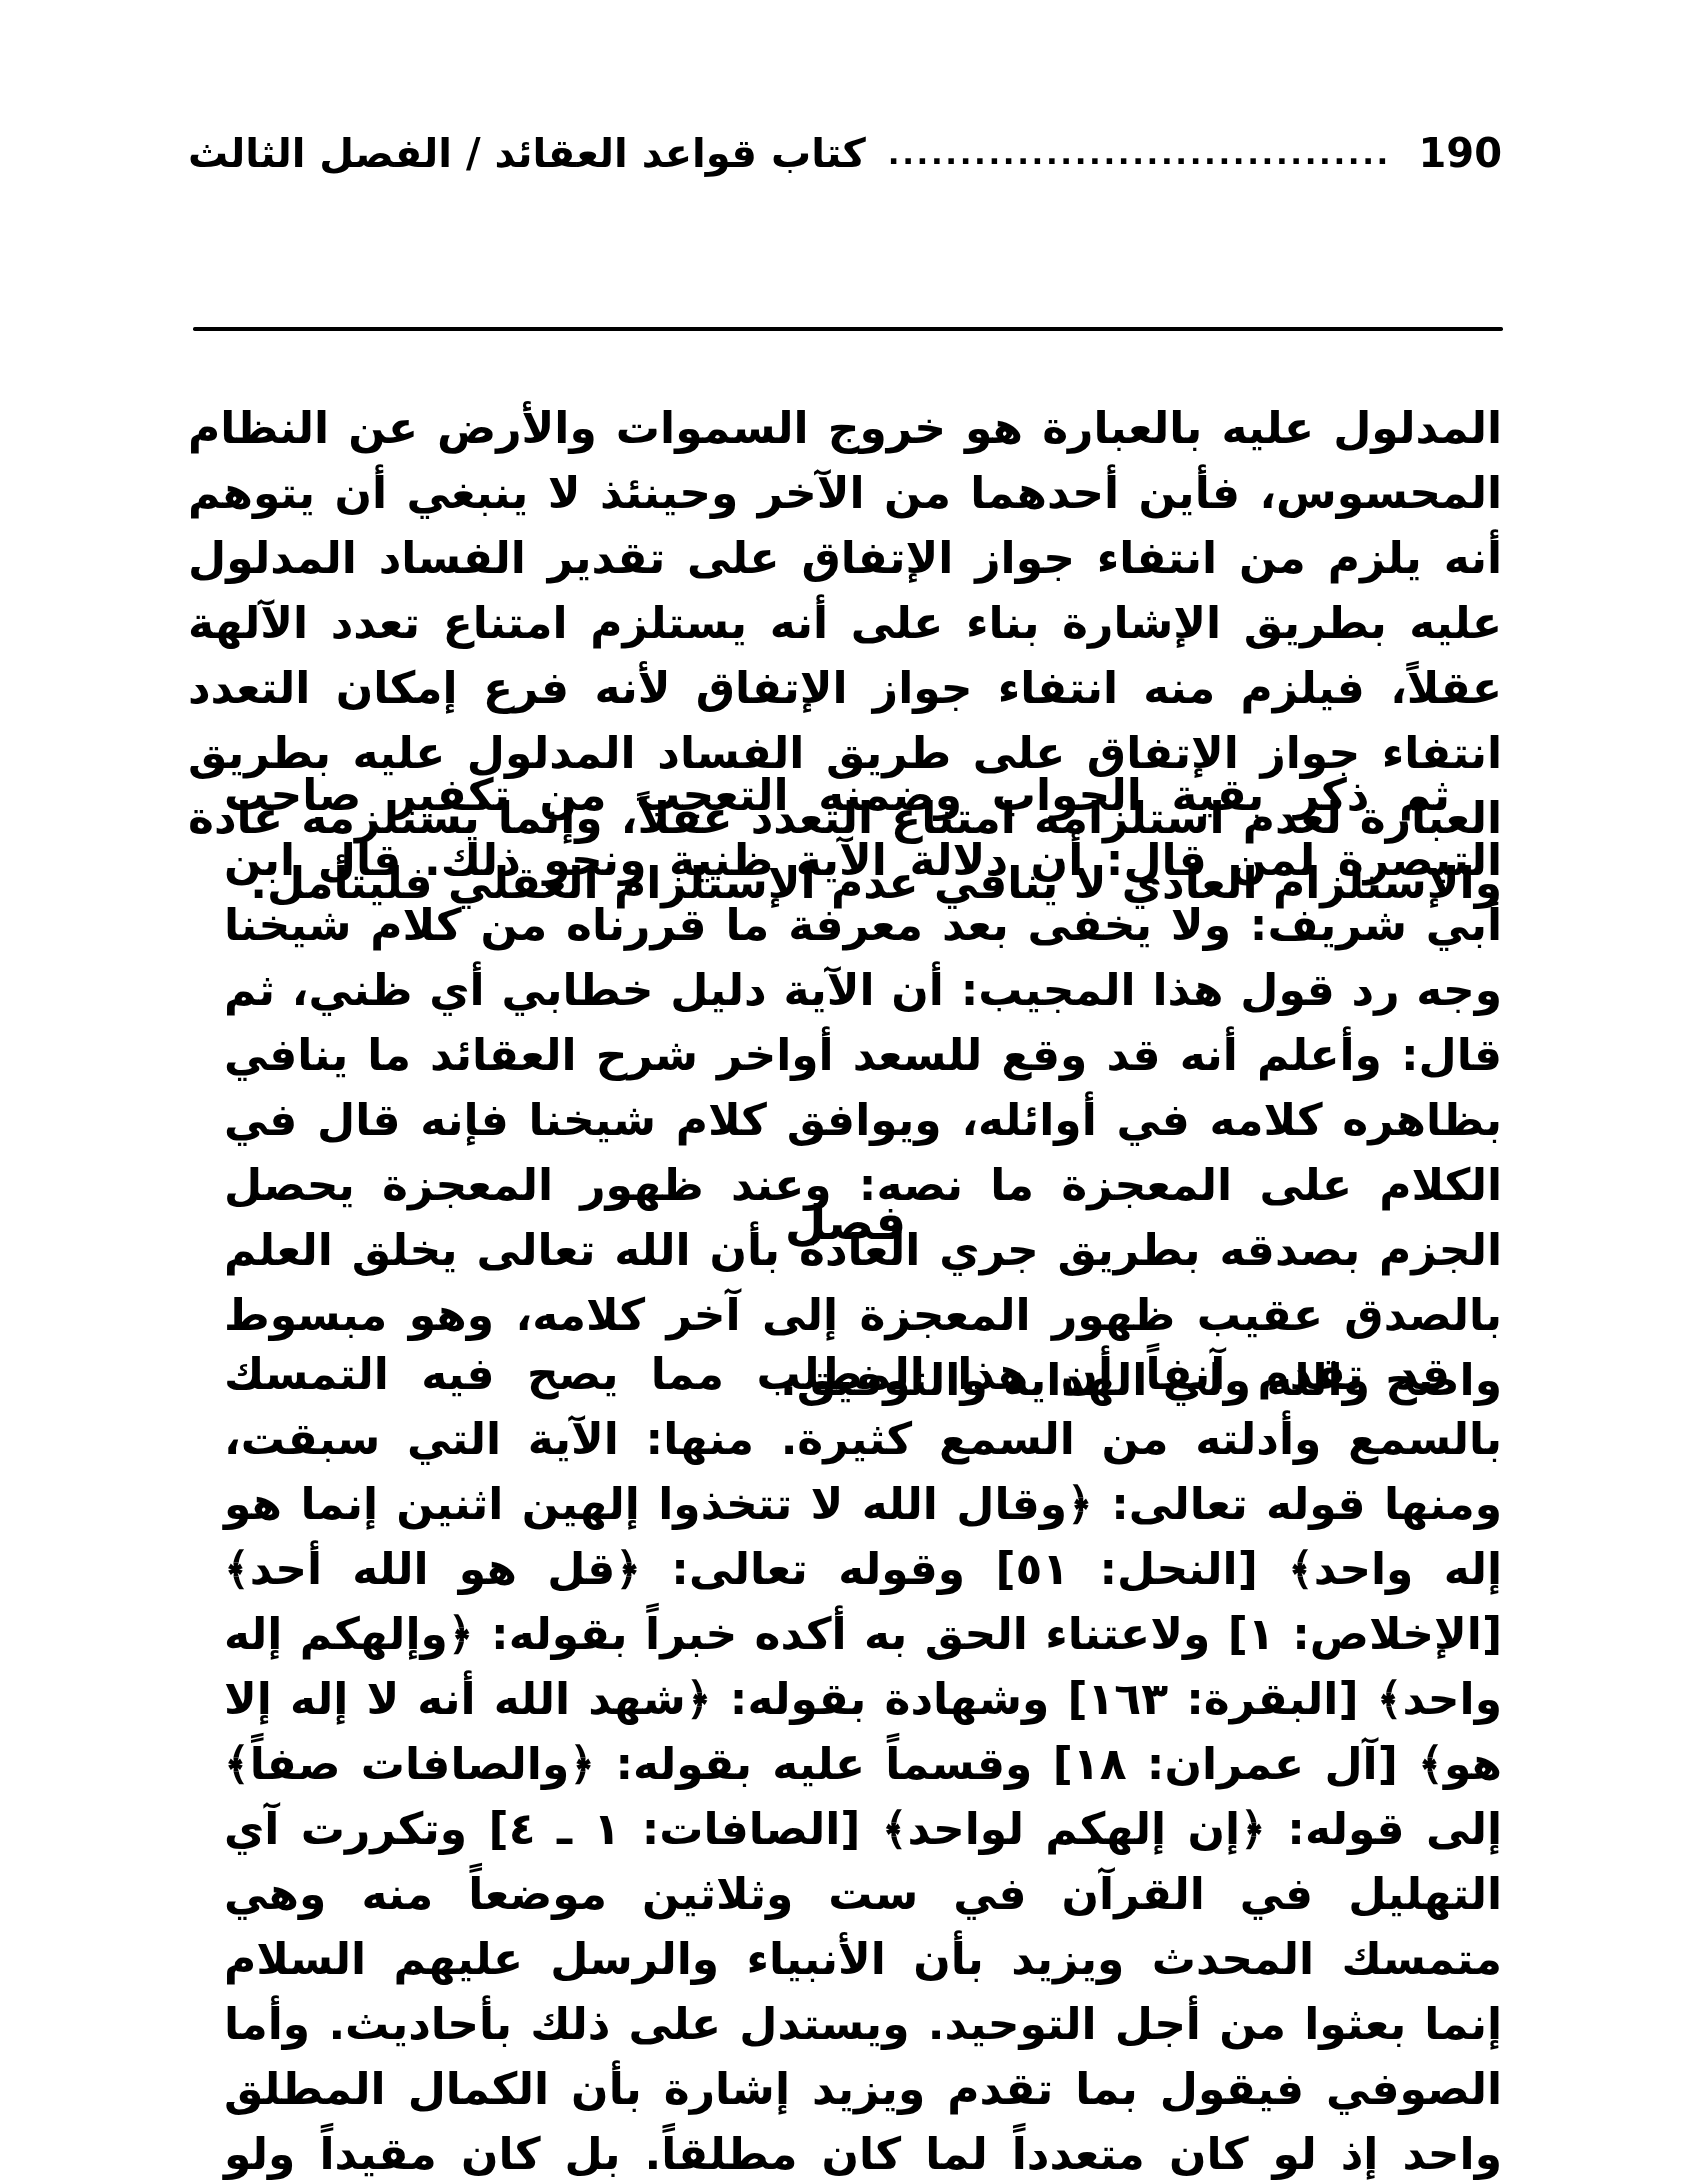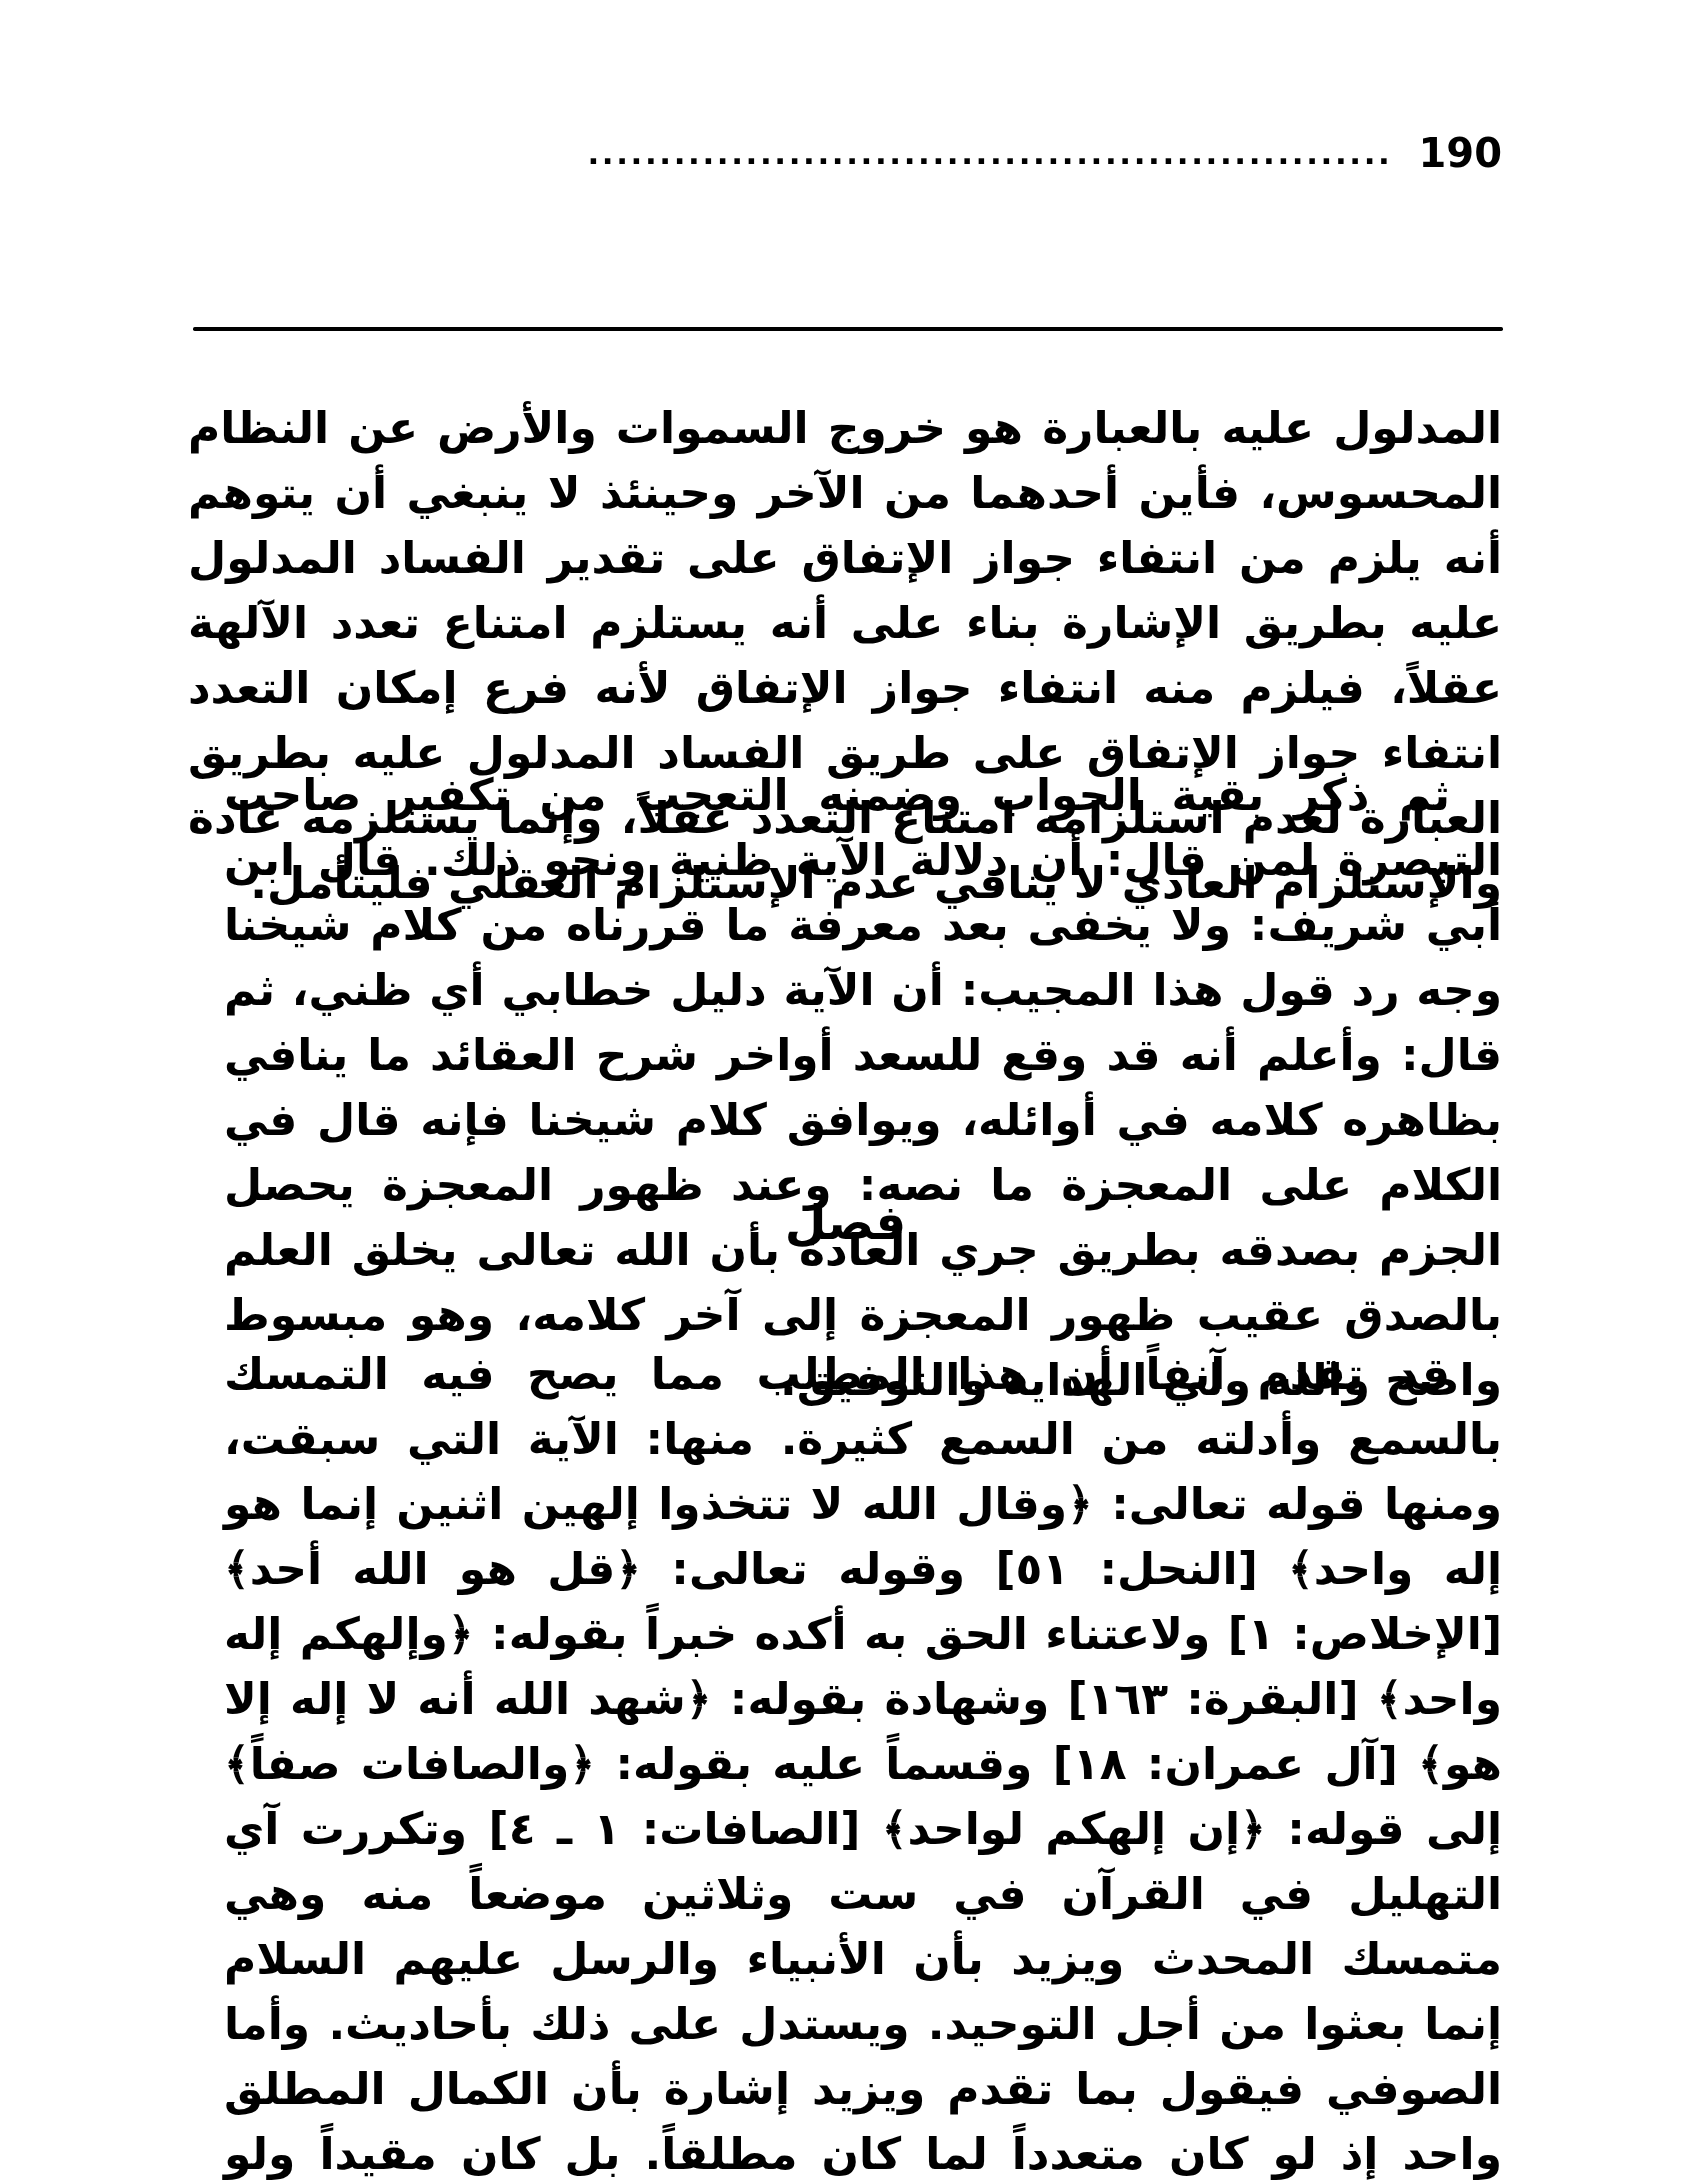--- a/index.html
+++ b/index.html
@@ -94,20 +94,21 @@
     .para-3 { top: 1341px; }
   </style>
 </head>
 <body>
 
 <div class="page">
 
   <div class="running-header">
     <span class="header-page-number">190</span>
     <span class="header-dots">........................................................</span>
+    <span class="header-title">كتاب قواعد العقائد / الفصل الثالث</span>
   </div>
 
   <div class="header-rule"></div>
 
   <div class="body-block para-1">
     <p>المدلول عليه بالعبارة هو خروج السموات والأرض عن النظام المحسوس، فأين أحدهما من الآخر وحينئذ لا ينبغي أن يتوهم أنه يلزم من انتفاء جواز الإتفاق على تقدير الفساد المدلول عليه بطريق الإشارة بناء على أنه يستلزم امتناع تعدد الآلهة عقلاً، فيلزم منه انتفاء جواز الإتفاق لأنه فرع إمكان التعدد انتفاء جواز الإتفاق على طريق الفساد المدلول عليه بطريق العبارة لعدم استلزامه امتناع التعدد عقلاً، وإنما يستلزمه عادة والإستلزام العادي لا ينافي عدم الإستلزام العقلي فليتأمل.</p>
   </div>
 
   <div class="body-block para-2">
     <p>ثم ذكر بقية الجواب وضمنه التعجب من تكفير صاحب التبصرة لمن قال: أن دلالة الآية ظنية ونحو ذلك. قال ابن أبي شريف: ولا يخفى بعد معرفة ما قررناه من كلام شيخنا وجه رد قول هذا المجيب: أن الآية دليل خطابي أي ظني، ثم قال: وأعلم أنه قد وقع للسعد أواخر شرح العقائد ما ينافي بظاهره كلامه في أوائله، ويوافق كلام شيخنا فإنه قال في الكلام على المعجزة ما نصه: وعند ظهور المعجزة يحصل الجزم بصدقه بطريق جري العادة بأن الله تعالى يخلق العلم بالصدق عقيب ظهور المعجزة إلى آخر كلامه، وهو مبسوط واضح والله ولي الهداية والتوفيق.</p>

